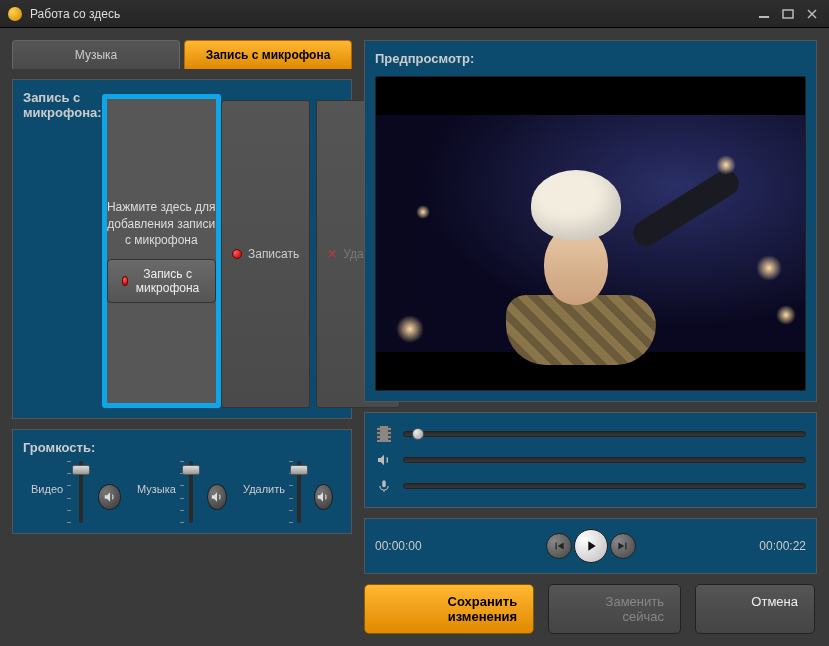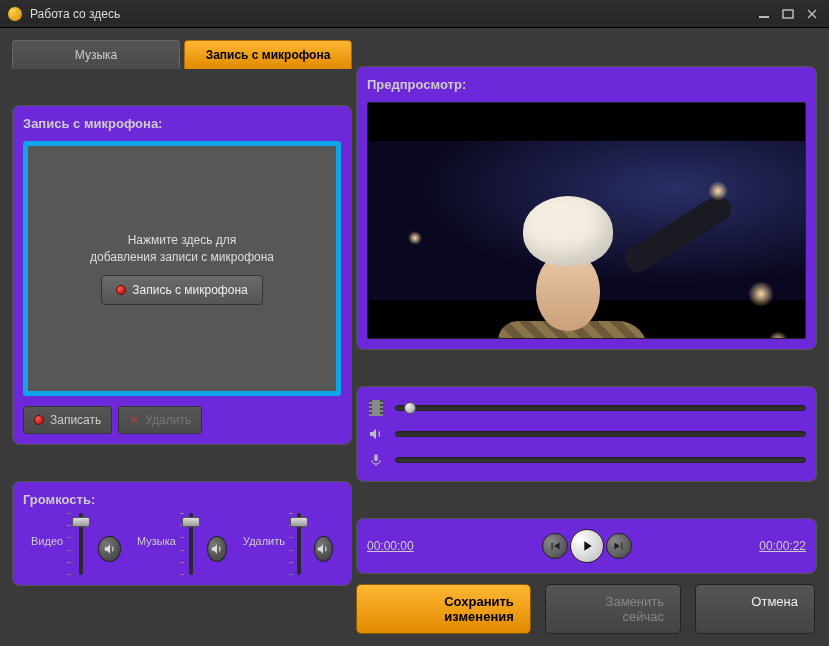--- a/index.html
+++ b/index.html
@@ -4,36 +4,36 @@
 <style>
   * { box-sizing: border-box; margin: 0; padding: 0; font-family: Arial, sans-serif; }
   body { background: #3a3a3a; width: 829px; height: 646px; overflow: hidden; color: #ccc; font-size: 12px; user-select: none; }
 
   
   .titlebar { height: 28px; background: linear-gradient(#2e2e2e,#262626); display: flex; align-items: center; padding: 0 8px; border-bottom: 1px solid #000; }
   .titlebar .app-icon { width: 14px; height: 14px; border-radius: 50%; background: radial-gradient(circle at 30% 30%, #ffd24a, #d18a00); margin-right: 8px; }
   .titlebar .title { flex: 1; font-size: 12px; color: #ddd; }
   .titlebar .winbtn { width: 18px; height: 14px; margin-left: 6px; display: flex; align-items: center; justify-content: center; color: #bbb; cursor: pointer; }
 
-  .content { display: flex; padding: 12px; gap: 4px; height: 618px; }
+  .content { display: flex; padding: 12px; gap: 12px; height: 618px; }
 
   .col-left { width: 340px; display: flex; flex-direction: column; gap: 10px; }
   .col-right { flex: 1; display: flex; flex-direction: column; gap: 10px; }
 
-  .panel { background: #6d28d9; border: 1px solid #555; border-radius: 8px; padding: 10px; margin-top: 26px; }
+  .panel { background: #0c4a6e; border: 1px solid #555; border-radius: 0; padding: 10px; }
   .panel-title { font-weight: bold; font-size: 13px; color: #ccc; margin-bottom: 6px; }
 
   
   .tabs { display: flex; gap: 4px; padding-bottom: 0; }
   .tab { flex: 1; text-align: center; padding: 7px 0; border-radius: 4px 4px 0 0; font-size: 12px; cursor: pointer; }
   .tab.inactive { background: linear-gradient(#555,#4a4a4a); color: #ccc; border: 1px solid #666; border-bottom: none; }
   .tab.active { background: linear-gradient(#ffb733,#e08a00); color: #000; font-weight: bold; border: 1px solid #b06a00; border-bottom: none; }
 
   
-  .rec-panel { height: 340px; display: flex; flex-direction: column; justify-content: flex-end; }
+  .rec-panel { height: 340px; display: flex; flex-direction: row; }
   .rec-area { flex: 1; background: #575757; border: 5px solid #0ea5e9; border-radius: 3px; margin-top: 4px; display: flex; flex-direction: column; align-items: center; justify-content: center; text-align: center; color: #ddd; }
   .rec-area .hint { margin-bottom: 10px; line-height: 1.4; }
   .rec-btn { background: linear-gradient(#6a6a6a,#555); border: 1px solid #333; border-radius: 4px; padding: 7px 14px; color: #eee; display: inline-flex; align-items: center; gap: 6px; cursor: pointer; }
   .red-dot { width: 10px; height: 10px; border-radius: 50%; background: radial-gradient(circle at 30% 30%, #ff5a5a, #b00000); border: 1px solid #700; }
 
   .rec-actions { display: flex; gap: 6px; margin-top: 10px; }
   .small-btn { background: linear-gradient(#555,#4a4a4a); border: 1px solid #333; border-radius: 3px; padding: 6px 10px; color: #ccc; display: inline-flex; align-items: center; gap: 6px; cursor: pointer; font-size: 12px; }
   .small-btn.disabled { color: #777; cursor: default; }
   .x-icon { color: #a04040; font-weight: bold; }
 
@@ -67,21 +67,21 @@
   .arm { width:120px; height:26px; background:#1a1a22; top:80px; left:250px; transform:rotate(-32deg); border-radius:14px; }
   .bokeh { width:20px; height:20px; border-radius:50%; background:radial-gradient(circle,#ffdca0 0%,rgba(255,200,120,0) 70%); }
 
   .tracks-panel { padding: 8px 10px; }
   .track-row { display: flex; align-items: center; gap: 10px; height: 26px; }
   .track-icon { width: 18px; color: #bbb; display:flex; justify-content:center; }
   .hslider { flex: 1; height: 6px; background: linear-gradient(#2a2a2a,#383838); border-radius: 3px; position: relative; border:1px solid #222; }
   .hslider .hthumb { position: absolute; width: 12px; height: 12px; background: radial-gradient(circle at 30% 30%, #eee,#999); border: 1px solid #555; border-radius: 50%; top: -4px; left: 2%; cursor: pointer; }
 
   .transport-panel { padding: 10px; display: flex; align-items: center; }
-  .time { font-size: 12px; color: #ccc; width: 80px; text-decoration: underline; }
+  .time { font-size: 12px; color: #ccc; width: 80px; }
   .time.right { text-align: right; }
   .transport { flex: 1; display: flex; justify-content: center; align-items: center; gap: 2px; }
   .tbtn { width: 26px; height: 26px; border-radius: 50%; background: radial-gradient(circle at 30% 30%,#888,#444); border:1px solid #222; display:flex; align-items:center; justify-content:center; color:#222; cursor:pointer; }
   .tbtn.play { width: 34px; height: 34px; background: radial-gradient(circle at 30% 30%,#fff,#bbb); }
   .tbtn svg { display:block; }
 
   
   .footer { display: flex; justify-content: flex-end; gap: 14px; padding-right: 2px; margin-top: auto; }
   .btn { min-width: 120px; padding: 9px 16px; border-radius: 5px; text-align: right; font-size: 13px; cursor: pointer; border:1px solid #222; }
   .btn.primary { background: linear-gradient(#ffb733,#e08a00); color:#000; font-weight: bold; border-color:#8a5a00; }

